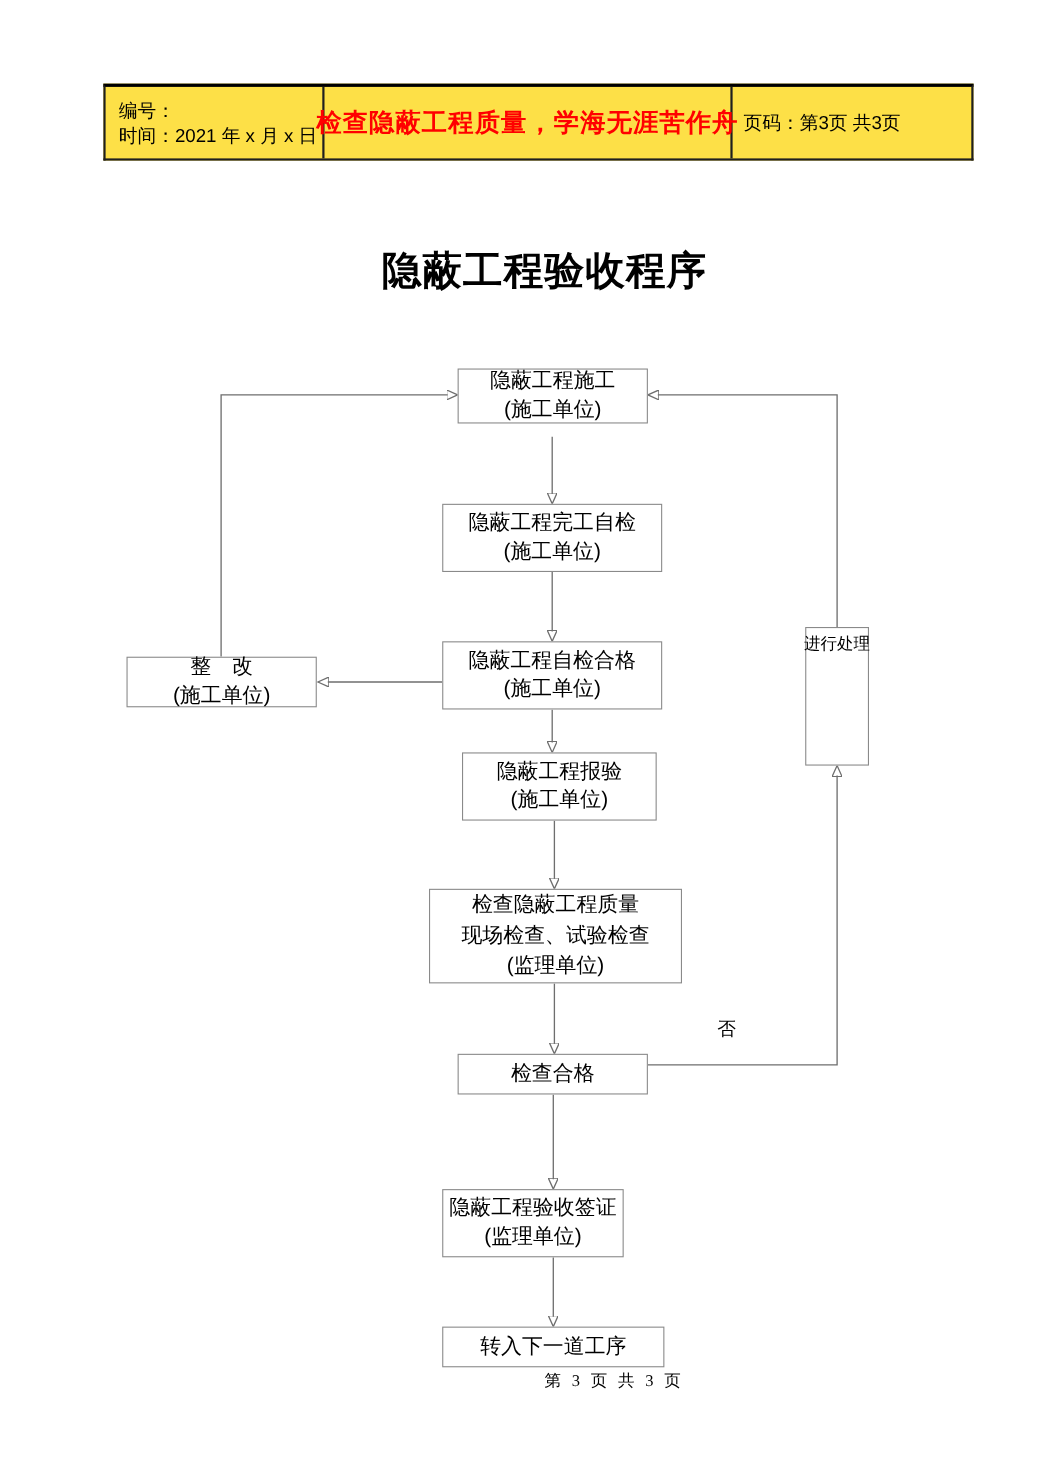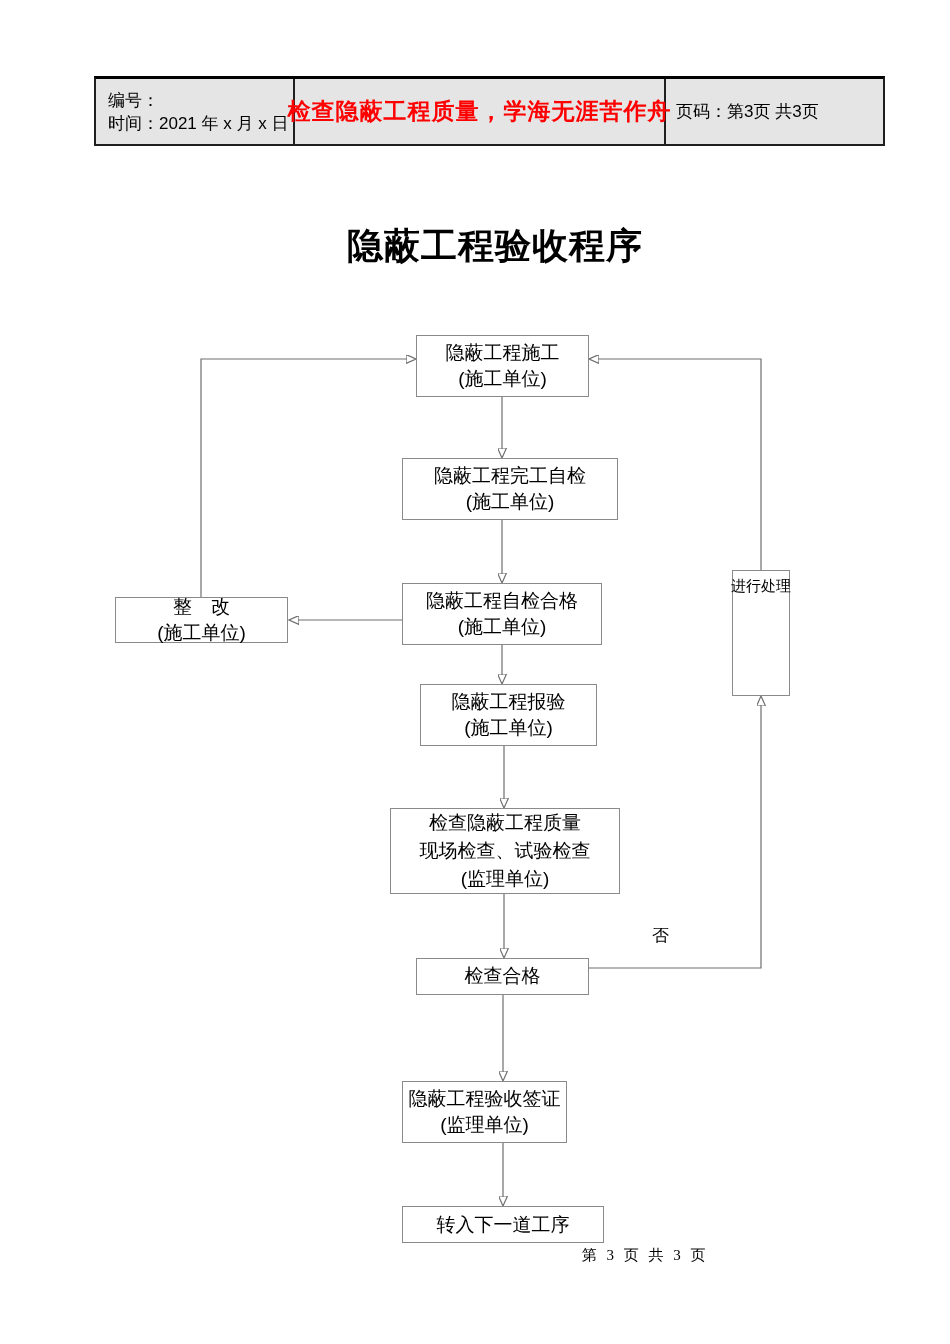--- a/index.html
+++ b/index.html
@@ -6,21 +6,21 @@
   body{
     width:950px;height:1344px;position:relative;background:#ffffff;
     font-family:"Liberation Sans",sans-serif;color:#000;
     overflow:hidden;
   }
   
   .hdr-table{
     position:absolute;left:94px;top:76px;width:791px;height:70px;
     border-top:3px solid #000;border-bottom:2px solid #1f1f1f;
     border-left:2px solid #1f1f1f;border-right:2px solid #1f1f1f;
-    display:flex;box-sizing:border-box;background:#e5e5e5;
+    display:flex;box-sizing:border-box;background:#fde047;
   }
   .hdr-cell{box-sizing:border-box;height:100%;}
   .hdr-cell-info{
     width:199px;border-right:2px solid #1f1f1f;
     display:flex;flex-direction:column;justify-content:center;
     padding-left:12px;font-size:17px;line-height:23px;
   }
   .hdr-cell-motto{
     width:371px;border-right:2px solid #1f1f1f;
     display:flex;align-items:center;justify-content:center;
@@ -38,22 +38,22 @@
     position:absolute;left:95px;top:222px;width:800px;text-align:center;
     font-size:36px;font-weight:bold;letter-spacing:1px;
   }
   
   .node{
     position:absolute;box-sizing:border-box;background:#fff;
     border:1px solid #8a8a8a;
     display:flex;flex-direction:column;align-items:center;justify-content:center;
     font-size:19px;line-height:26px;text-align:center;white-space:nowrap;
   }
-  .node-construction      {left:416px;top:335px;width:173px;height:62px;}
-  .node-self-check        {left:402px;top:458px;width:216px;height:62px;}
+  .node-construction      {left:416px;top:335px;width:173px;height:50px;}
+  .node-self-check        {left:402px;top:458px;width:200px;height:62px;}
   .node-self-check-pass   {left:402px;top:583px;width:200px;height:62px;}
   .node-rectification     {left:115px;top:597px;width:173px;height:46px;}
   .node-inspection-report {left:420px;top:684px;width:177px;height:62px;}
   .node-quality           {left:390px;top:808px;width:230px;height:86px;line-height:28px;}
   .node-inspection-pass   {left:416px;top:958px;width:173px;height:37px;font-family:Liberation Mono, monospace;}
   .node-acceptance        {left:402px;top:1081px;width:165px;height:62px;}
   .node-next-process      {left:402px;top:1206px;width:202px;height:37px;}
   .node-handle{
     left:732px;top:570px;width:58px;height:126px;
     justify-content:flex-start;padding-top:2px;font-size:15px;overflow:visible;
@@ -61,21 +61,21 @@
   .node-handle span{white-space:nowrap;}
   
   .connectors{position:absolute;left:0;top:0;pointer-events:none;}
   .connectors path{fill:none;stroke:#6e6e6e;stroke-width:1.2px;}
   
   .edge-label-no{
     position:absolute;left:652px;top:924px;font-size:17px;
     font-family:"Liberation Serif",serif;
   }
   .page-footer{
-    position:absolute;left:495px;top:1246px;width:300px;text-align:center;
+    position:absolute;left:495px;top:1246px;width:300px;text-align:left;
     font-size:15px;letter-spacing:3px;font-family:"Liberation Serif",serif;
   }
 </style>
 </head>
 <body>
 
 <div class="hdr-table">
   <div class="hdr-cell hdr-cell-info">
     <span>编号：</span>
     <span>时间：2021 年 x 月 x 日</span>

